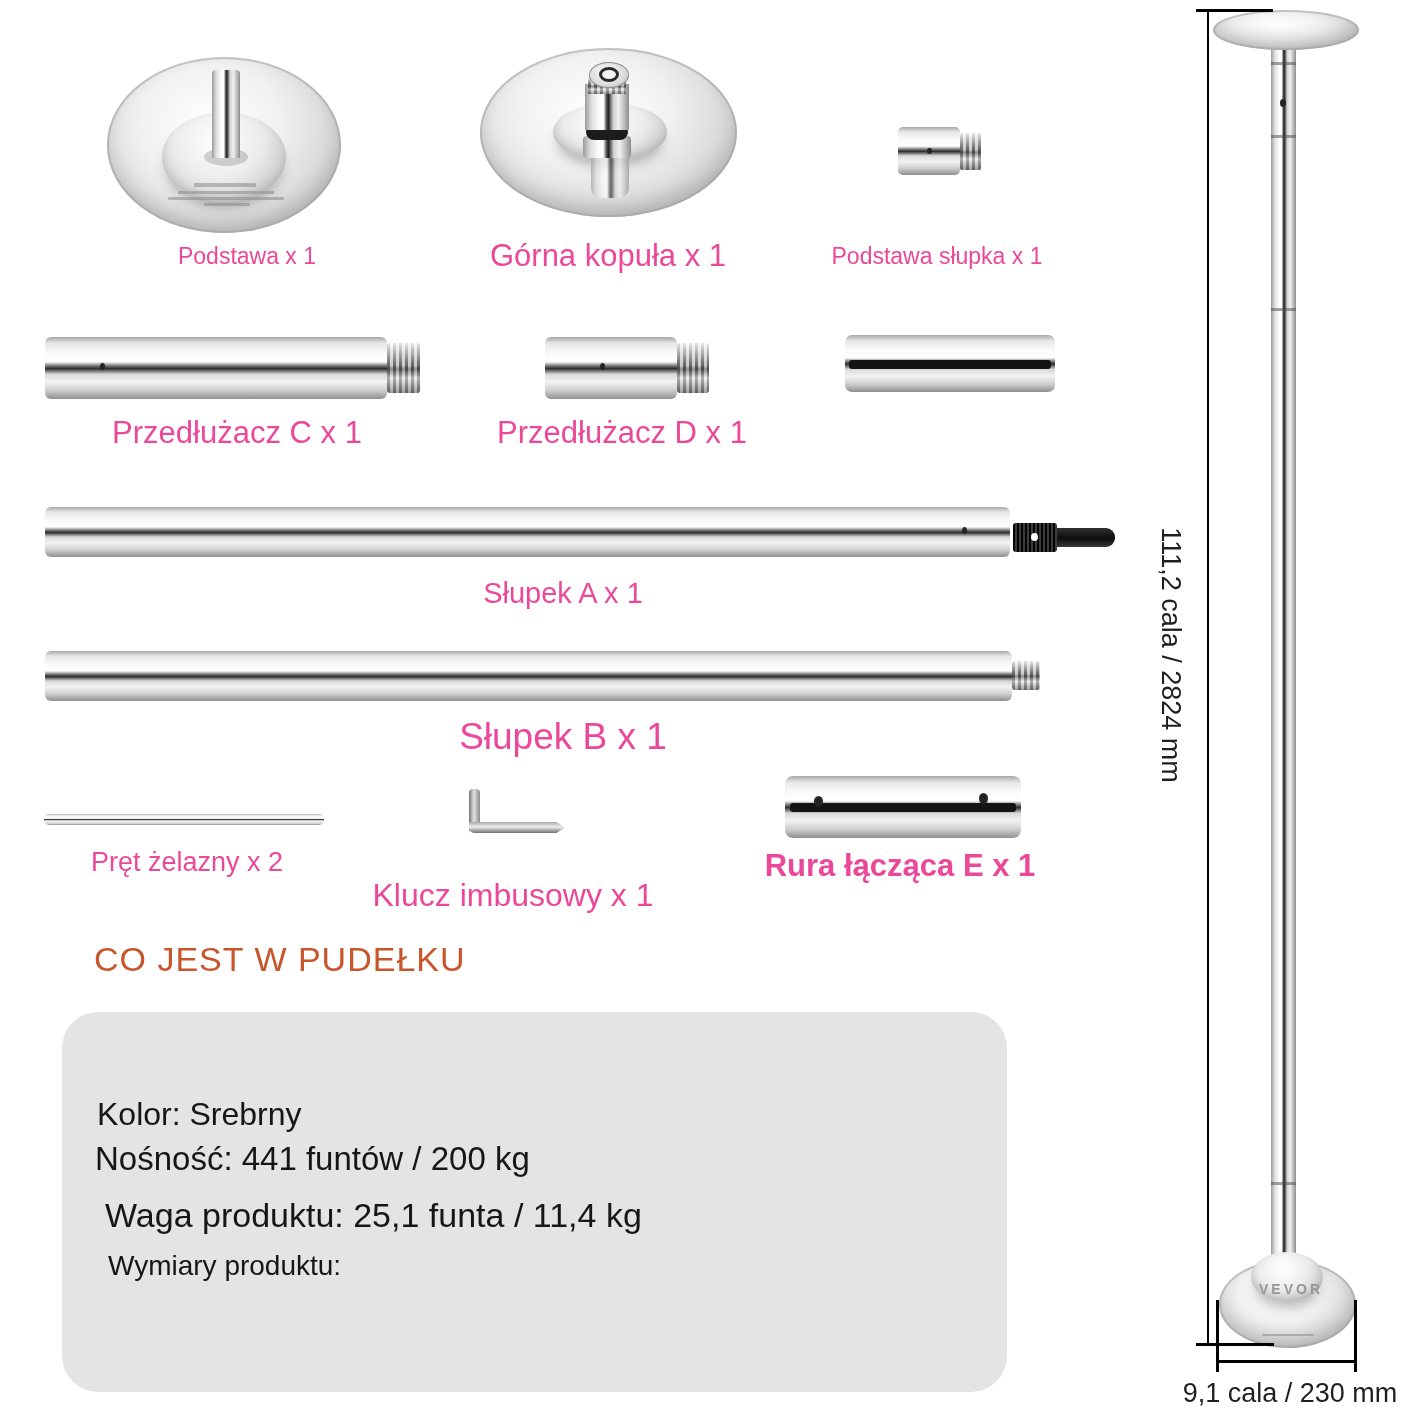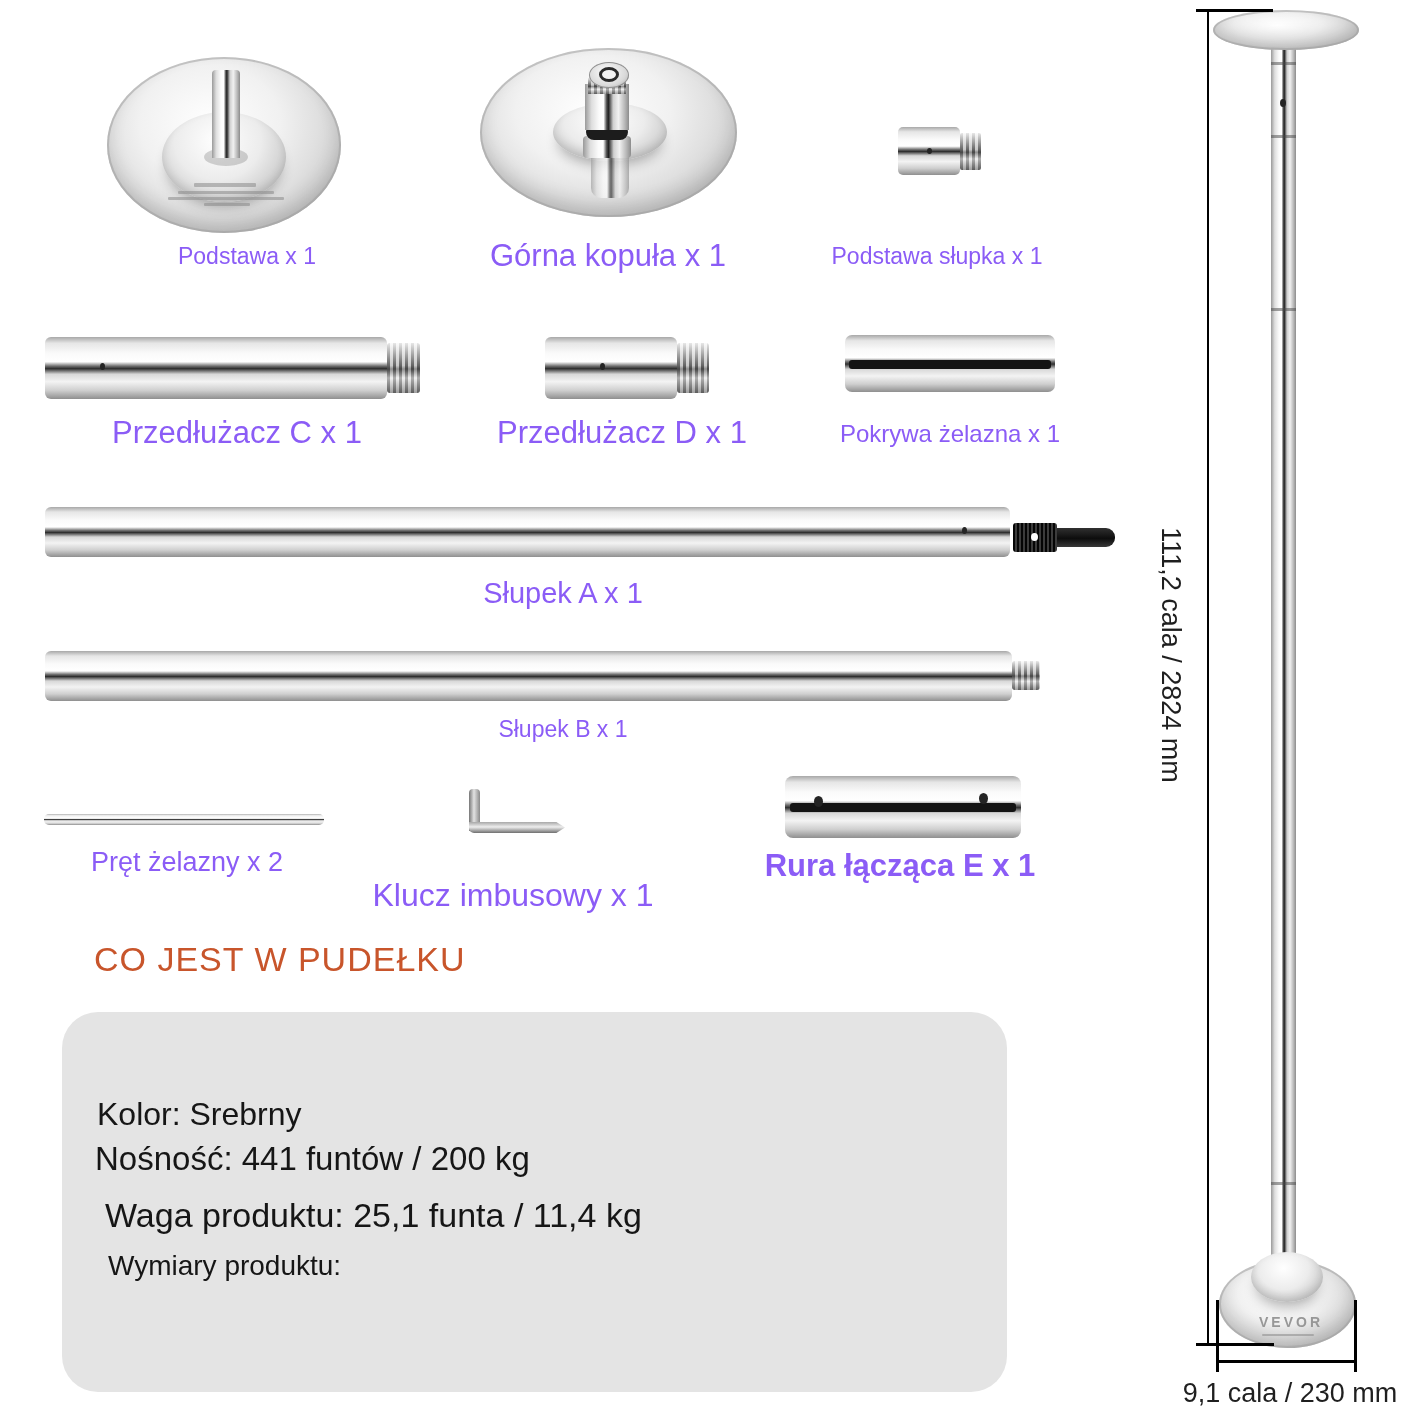--- a/index.html
+++ b/index.html
@@ -1,21 +1,21 @@
 <!DOCTYPE html>
 <html><head>
 <meta charset="utf-8">
 <style>
   html,body{margin:0;padding:0;background:#fff;}
   #canvas{
     position:relative;width:1414px;height:1414px;background:#ffffff;overflow:hidden;
     font-family:"Liberation Sans", sans-serif;color:#1a1a1a;
   }
   .abs{position:absolute;}
-  .lbl{position:absolute;text-align:center;color:#8b5cf6;white-space:nowrap;}
+  .lbl{position:absolute;text-align:center;color:#ec4899;white-space:nowrap;}
   
   .metal-h{background:linear-gradient(180deg,#a8a8a8 0%,#e6e6e6 10%,#fafafa 26%,#ffffff 40%,#6e6e6e 47%,#2f2f2f 51%,#d8d8d8 60%,#f3f3f3 72%,#cfcfcf 86%,#8f8f8f 100%);}
   .metal-v{background:linear-gradient(90deg,#9a9a9a 0%,#dedede 15%,#fbfbfb 32%,#ffffff 42%,#555 49%,#1f1f1f 53%,#cfcfcf 64%,#f1f1f1 76%,#b9b9b9 90%,#8c8c8c 100%);}
   .thread{background:linear-gradient(180deg,rgba(255,255,255,.85) 0%,rgba(120,120,120,.25) 45%,rgba(40,40,40,.45) 52%,rgba(255,255,255,.5) 70%,rgba(90,90,90,.5) 100%),repeating-linear-gradient(90deg,#5e5e5e 0 3px,#e3e3e3 3px 6px);}
   .knurl{background:repeating-linear-gradient(90deg,#050505 0 2px,#3c3c3c 2px 4px);}
   .plate{border-radius:50%;background:radial-gradient(ellipse at 44% 38%,#ffffff 0%,#f1f1f1 38%,#e0e0e0 58%,#cbcbcb 76%,#b3b3b3 92%,#a6a6a6 100%);box-shadow:inset 0 0 0 2px rgba(160,160,160,.55), inset 0 -10px 18px rgba(0,0,0,.14);}
   .dome{border-radius:50%;background:radial-gradient(ellipse at 45% 32%,#ffffff 0%,#ececec 45%,#d2d2d2 70%,#b0b0b0 100%);box-shadow:0 10px 14px -6px rgba(0,0,0,.32), inset 0 -4px 8px rgba(0,0,0,.12);}
   .hole{background:#242424;border-radius:50%;}
   .stripe{position:absolute;left:2%;right:2%;top:44%;height:9px;background:#141414;border-radius:3px;}
   .joint{position:absolute;left:0;width:100%;height:3px;background:rgba(70,70,70,.5);}
@@ -60,32 +60,31 @@
   <div class="lbl" style="left:62px;top:415px;width:350px;font-size:31px;">Przedłużacz C x 1</div>
 
   <div class="abs metal-h" style="left:545px;top:337px;width:132px;height:62px;border-radius:6px;"></div>
   <div class="abs thread" style="left:677px;top:343px;width:32px;height:50px;border-radius:3px;"></div>
   <div class="abs hole" style="left:600px;top:363px;width:5px;height:7px;"></div>
   <div class="lbl" style="left:447px;top:415px;width:350px;font-size:31px;">Przedłużacz D x 1</div>
 
   <div class="abs metal-h" style="left:845px;top:335px;width:210px;height:57px;border-radius:7px;">
     <div class="stripe"></div>
   </div>
-  <div class="lbl" style="left:800px;top:420px;width:300px;font-size:24px;">Pokrywa żelazna x 1</div>
 
   <div class="abs metal-h" style="left:45px;top:507px;width:965px;height:50px;border-radius:6px;"></div>
   <div class="abs hole" style="left:962px;top:527px;width:5px;height:7px;"></div>
   <div class="abs knurl" style="left:1013px;top:523px;width:44px;height:29px;border-radius:3px;"></div>
   <div class="abs" style="left:1031px;top:533px;width:7px;height:8px;background:#fff;border-radius:50%;"></div>
   <div class="abs" style="left:1057px;top:528px;width:58px;height:19px;background:linear-gradient(180deg,#303030,#0d0d0d 55%,#383838);border-radius:0 9px 9px 0;"></div>
   <div class="lbl" style="left:413px;top:577px;width:300px;font-size:29px;">Słupek A x 1</div>
 
   <div class="abs metal-h" style="left:45px;top:651px;width:967px;height:50px;border-radius:6px;"></div>
   <div class="abs thread" style="left:1012px;top:661px;width:28px;height:29px;border-radius:3px;"></div>
-  <div class="lbl" style="left:413px;top:716px;width:300px;font-size:23px;">Słupek B x 1</div>
+  <div class="lbl" style="left:413px;top:716px;width:300px;font-size:37px;">Słupek B x 1</div>
 
   <div class="abs metal-h" style="left:44px;top:814px;width:280px;height:11px;border-radius:5px;"></div>
   <div class="lbl" style="left:37px;top:847px;width:300px;font-size:27px;">Pręt żelazny x 2</div>
 
   <div class="abs" style="left:469px;top:789px;width:11px;height:42px;background:linear-gradient(90deg,#767676,#e2e2e2 45%,#8a8a8a);border-radius:4px 4px 0 0;"></div>
   <div class="abs" style="left:469px;top:822px;width:96px;height:11px;background:linear-gradient(180deg,#a8a8a8,#eeeeee 45%,#6f6f6f);border-radius:0 0 0 5px;clip-path:polygon(0 0,91% 0,100% 50%,91% 100%,0 100%);"></div>
   <div class="lbl" style="left:363px;top:849px;width:300px;font-size:32px;margin-top:28px;">Klucz imbusowy x 1</div>
 
   <div class="abs metal-h" style="left:785px;top:776px;width:236px;height:62px;border-radius:8px;">
     <div class="stripe"></div>
@@ -110,21 +109,21 @@
   <div class="abs metal-v" style="left:1271px;top:36px;width:25px;height:1250px;z-index:2;">
     <div class="joint" style="top:26px;"></div>
     <div class="joint" style="top:99px;"></div>
     <div class="joint" style="top:272px;"></div>
     <div class="joint" style="top:1146px;"></div>
   </div>
   <div class="abs hole" style="left:1280px;top:99px;width:6px;height:8px;z-index:3;"></div>
 
   <div class="abs plate" style="left:1219px;top:1260px;width:137px;height:88px;z-index:2;"></div>
   <div class="abs dome" style="left:1251px;top:1252px;width:72px;height:50px;z-index:3;"></div>
-  <div class="abs" style="left:1219px;top:1314px;width:144px;text-align:center;font-size:14px;font-weight:bold;letter-spacing:3px;color:#979797;z-index:3;">VEVOR</div>
+  <div class="abs" style="left:1219px;top:1281px;width:144px;text-align:center;font-size:14px;font-weight:bold;letter-spacing:3px;color:#979797;z-index:3;">VEVOR</div>
   <div class="tinyline" style="left:1262px;top:1334px;width:52px;height:2px;z-index:3;"></div>
 
   <div class="abs dimline" style="left:1207px;top:10px;width:2px;height:1336px;z-index:5;"></div>
   <div class="abs dimline" style="left:1196px;top:9px;width:77px;height:3px;z-index:6;"></div>
   <div class="abs dimline" style="left:1196px;top:1343px;width:78px;height:3px;z-index:6;"></div>
   <div class="abs dimline" style="left:1216px;top:1300px;width:3px;height:72px;z-index:6;"></div>
   <div class="abs dimline" style="left:1354px;top:1300px;width:3px;height:72px;z-index:6;"></div>
   <div class="abs dimline" style="left:1216px;top:1360px;width:141px;height:3px;z-index:6;"></div>
 
   <div class="abs" style="left:1180px;top:1378px;width:220px;text-align:center;font-size:27px;color:#1f1f1f;z-index:6;">9,1 cala / 230 mm</div>

